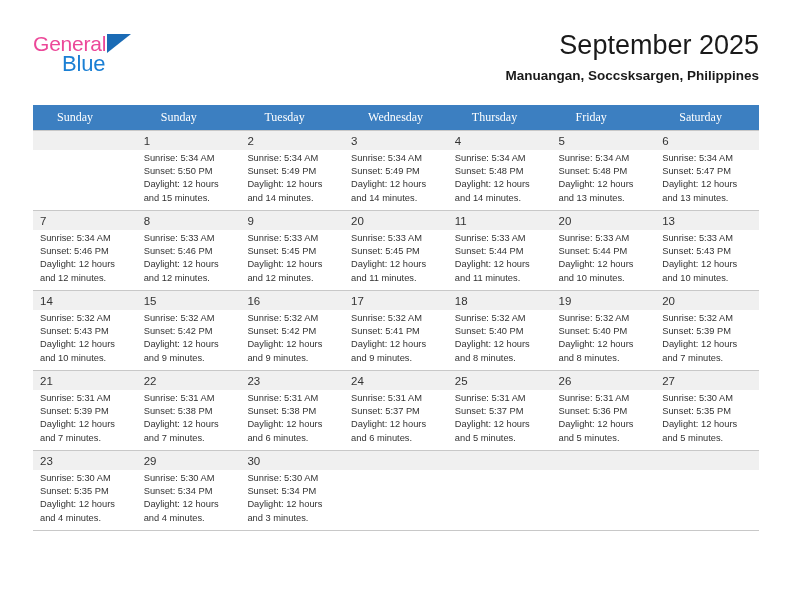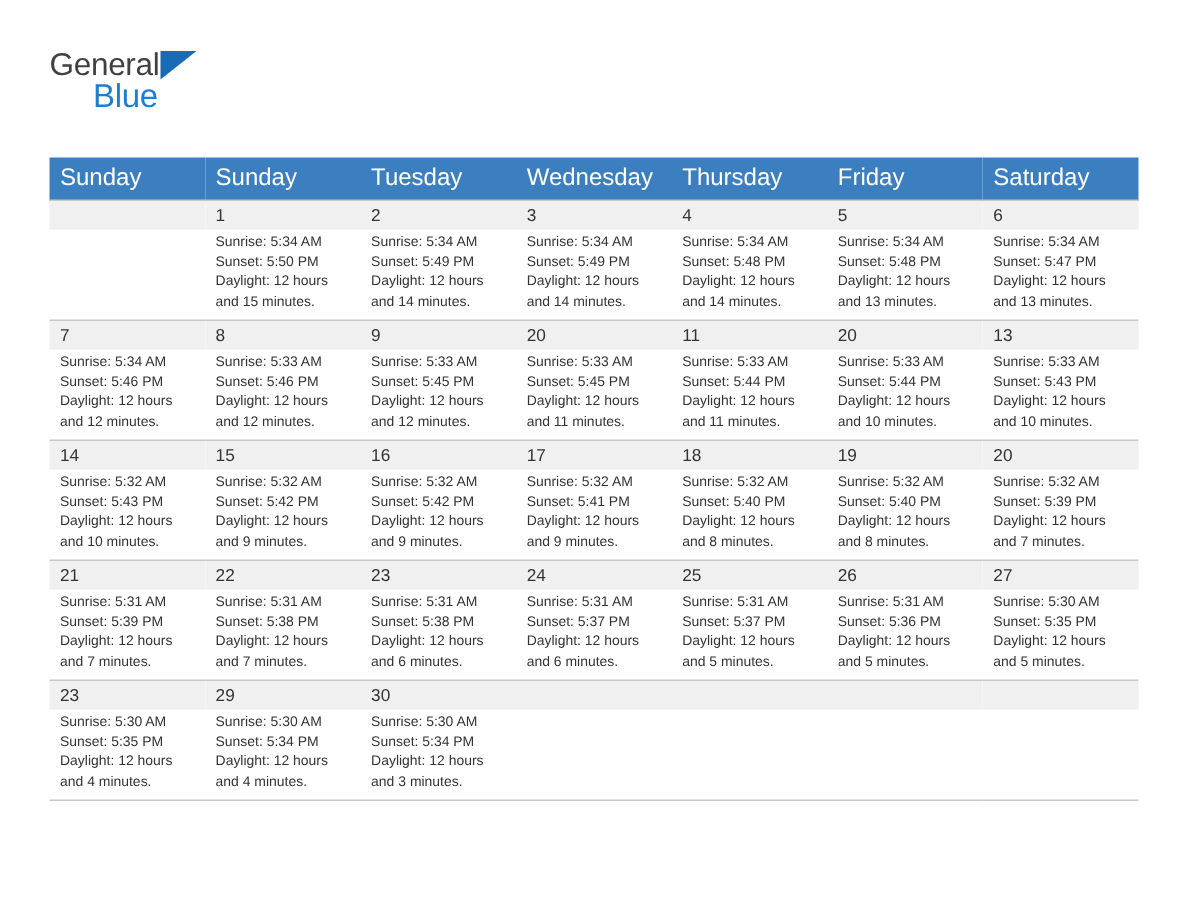--- a/index.html
+++ b/index.html
@@ -36,21 +36,21 @@
     top: 4px;
     width: 200px;
     height: 56px;
   }
   .logo-general {
     position: absolute;
     left: 0;
     top: 0;
     font-size: 21px;
     letter-spacing: -0.2px;
-    color: #404040;
+    color: #ec4899;
     font-family: "Liberation Sans", sans-serif;
   }
   .logo-triangle {
     position: absolute;
     left: 74px;
     top: 2px;
     width: 0;
     height: 0;
     border-left: 24px solid #1a6bb5;
     border-bottom: 19px solid transparent;
@@ -92,26 +92,27 @@
     position: absolute;
     left: 33px;
     top: 105px;
     width: 726px;
     border-collapse: collapse;
     table-layout: fixed;
   }
   .calendar th {
     background: #3c7fc1;
     color: #ffffff;
-    font-size: 16px;
+    font-size: 12px;
     font-weight: normal;
     text-align: left;
-    padding: 5px 0 5px 7px;
+    padding: 5px 0 5px 24px;
     height: 10px;
     border: none;
+    font-family: Liberation Serif, serif;
   }
   .calendar td {
     vertical-align: top;
     border-top: 1px solid #c8c8c8;
     border-bottom: 1px solid #c8c8c8;
     padding: 0;
     height: 79px;
     width: 103.7px;
     background: #ffffff;
   }
@@ -154,20 +155,24 @@
 <div class="page">
 
   <div class="header">
 
     <div class="logo">
       <span class="logo-general">General</span>
       <span class="logo-triangle"></span>
       <span class="logo-blue">Blue</span>
     </div>
 
+    <div class="title-block">
+      <div class="cal-title">September 2025</div>
+      <div class="cal-subtitle">Manuangan, Soccsksargen, Philippines</div>
+    </div>
 
   </div>
 
   <table class="calendar">
     <thead>
       <tr>
         <th>Sunday</th>
         <th>Sunday</th>
         <th>Tuesday</th>
         <th>Wednesday</th>

